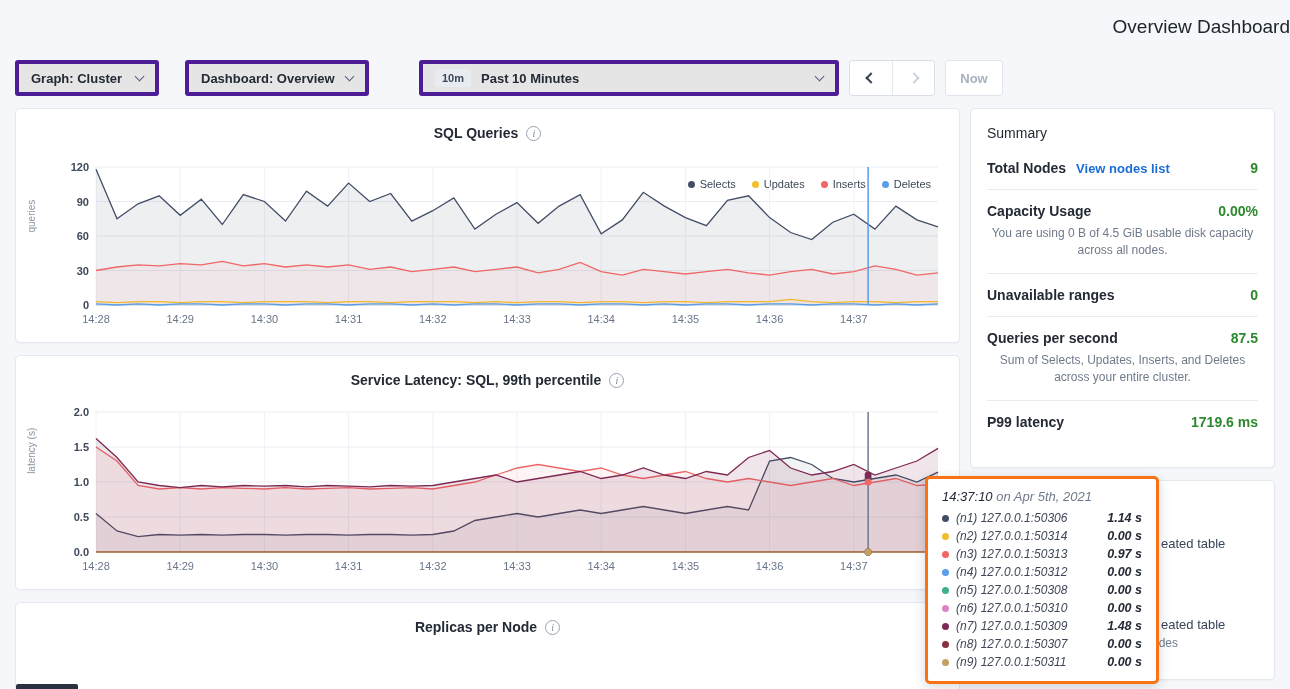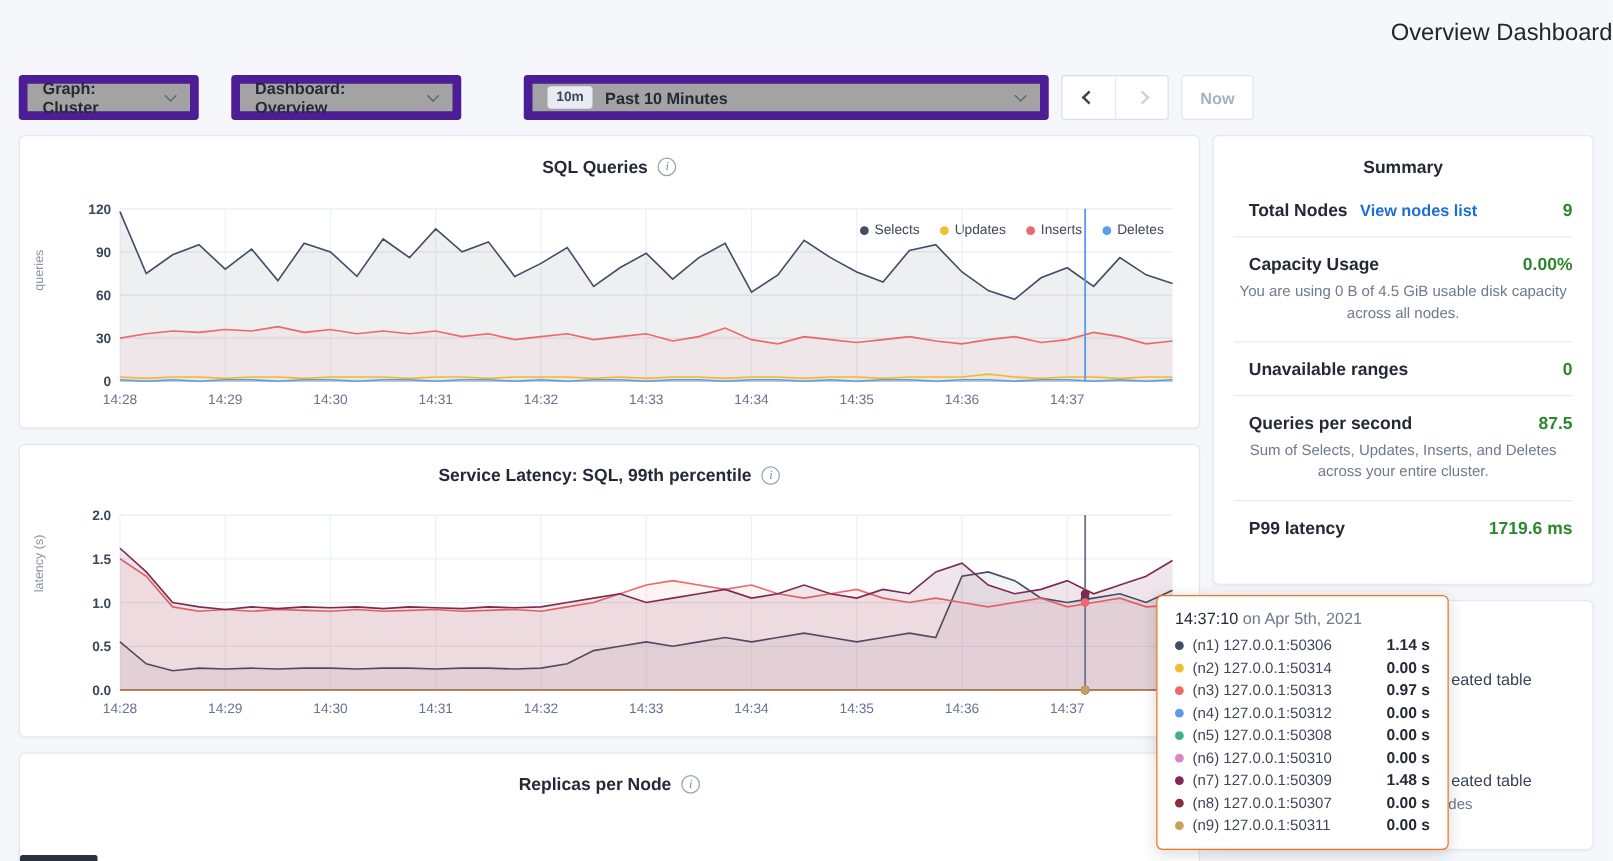--- a/index.html
+++ b/index.html
@@ -3,21 +3,21 @@
 <meta charset="utf-8">
 <style>
   * { box-sizing: border-box; margin: 0; padding: 0; }
   body { font-family: "Liberation Sans", sans-serif; }
   .page { position: relative; width: 1290px; height: 689px; background: #f5f7fa; overflow: hidden; color:#242a35; }
 
   .page-title { padding: 16px 0 0 15px; font-size: 19px; font-weight: 400; color: #20262e; text-align: right; }
 
   
   .toolbar { display: flex; align-items: center; margin: 22px 15px 0 15px; }
-  .dd { background:#a3a3a3; border:7px solid #4c1d95; border-radius:3px; height:36px; display:flex; align-items:center; padding:0 12px; font-size:13px; font-weight:600; color:#242a35; cursor:pointer; }
+  .dd { background:#e5e5e5; border:4px solid #4c1d95; border-radius:3px; height:36px; display:flex; align-items:center; padding:0 12px; font-size:13px; font-weight:600; color:#242a35; cursor:pointer; }
   .dd .chev { margin-left: 10px; }
   .chev { width:7px; height:7px; border-right:1.6px solid #55607a; border-bottom:1.6px solid #55607a; transform: rotate(45deg); margin-top:-4px; display:inline-block; }
   .dd-graph { width:144px; justify-content:space-between; }
   .dd-dash { width:184px; margin-left:26px; justify-content:space-between; }
   .dd-time { width:420px; margin-left:50px; justify-content:flex-start; }
   .time-badge { background:#e8ecf2; color:#3e4758; font-size:11px; font-weight:700; border-radius:3px; padding:3px 7px; margin-right:10px; }
   .dd-time .chev { margin-left:auto; }
   .arrow-group { display:flex; margin-left:10px; border:1px solid #d9dfe9; border-radius:3px; background:#fff; height:36px; }
   .arrow-btn { width:42px; display:flex; align-items:center; justify-content:center; cursor:pointer; }
   .arrow-btn + .arrow-btn { border-left:1px solid #e4e9f0; }
@@ -39,34 +39,34 @@
   .legend-item { display:flex; align-items:center; gap:5px; font-size:11px; color:#3e4758; cursor:pointer;margin-top:41px; }
   .dot { width:7px; height:7px; border-radius:50%; display:inline-block; }
   .chart-wrap { position:relative; margin-left:16px; }
   .ylab { position:absolute; left:-6px; top:50%; transform:rotate(-90deg) translateX(35%); transform-origin:left top; font-size:10px; color:#8b95a5; }
   svg.chart { display:block; margin-left:16px; }
   .ytick { font:700 11px "Liberation Sans", sans-serif; fill:#3d4858; }
   .xtick { font:400 11px "Liberation Sans", sans-serif; fill:#68758a; }
 
   
   .sum-card { padding:0 16px; height:360px; }
-  .sum-title { text-align:center; font-size:14px; font-weight:700; padding:16px 0 6px 0; }
+  .sum-title { font-size:14px; font-weight:400; padding:16px 0 6px 0; }
   .sum-row { border-bottom:1px solid #e7ecf3; padding:13px 0; }
   .sum-row:last-child { border-bottom:none; }
-  .sum-line { display:flex; align-items:center;margin-left:12px; }
+  .sum-line { display:flex; align-items:center; }
   .sum-label { font-size:14px; font-weight:700; color:#242a35; }
   .sum-link { font-size:13px; font-weight:700; color:var(--link,#1b6ed8); margin-left:10px; cursor:pointer; }
   .sum-value { margin-left:auto; font-size:14px; font-weight:700; color:var(--green,#2d882d); }
   .sum-desc { font-size:12px; color:#6f7a8a; line-height:1.45; margin-top:6px;text-align:center; }
 
   .events-card { margin-top:12px; height:200px; position:relative; }
   .ev-frag { position:absolute; font-size:13px; color:#394455; }
 
   
-  .tooltip { position:absolute; left:925px; top:476px; width:234px; background:#fff; border:1px solid #f97316; border-radius:5px; box-shadow:0 3px 12px rgba(30,40,60,.18); padding:10px 14px; z-index:30; }
+  .tooltip { position:absolute; left:925px; top:476px; width:234px; background:#fff; border:3px solid #f97316; border-radius:5px; box-shadow:0 3px 12px rgba(30,40,60,.18); padding:10px 14px; z-index:30;font-style:italic; }
   .tt-title { font-size:13px; padding-bottom:5px; }
   .tt-time { color:#242a35; }
   .tt-date { color:#6f7a8a; }
   .tt-row { display:flex; align-items:center; height:18px; gap:7px; }
   .tt-node { font-size:12px; color:#3e4758; }
   .tt-val { margin-left:auto; font-size:12.5px; font-weight:700; color:#242a35; }
 
   .bottom-sliver { position:absolute; left:16px; top:684px; width:62px; height:6px; background:#2a3140; border-radius:2px 2px 0 0; }
 </style>
 </head>

